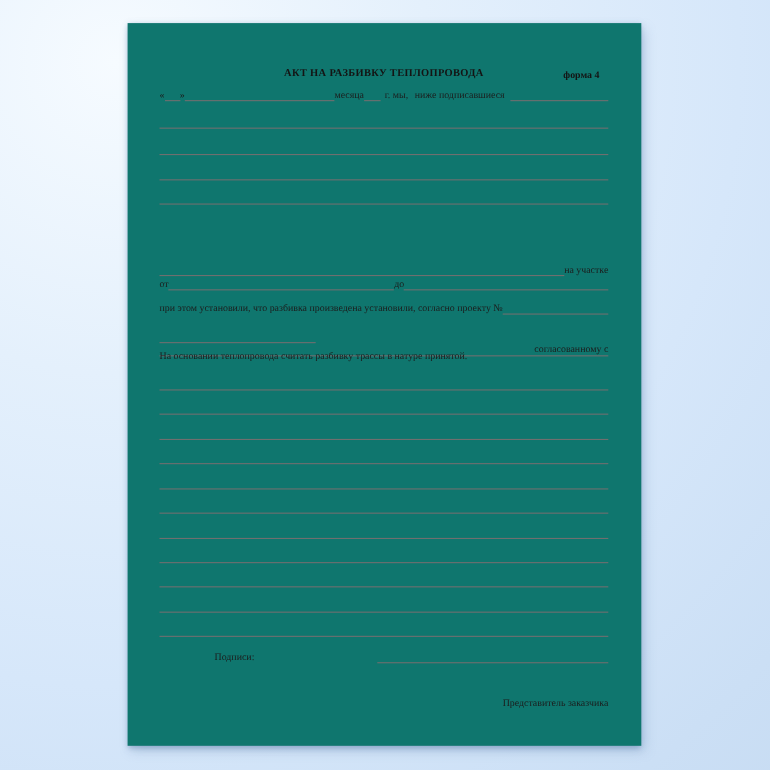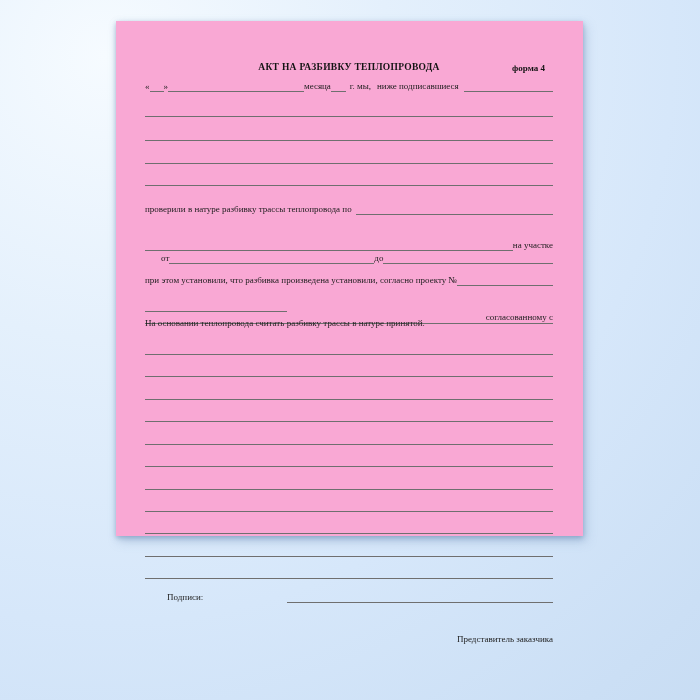--- a/index.html
+++ b/index.html
@@ -4,22 +4,22 @@
 <style>
   * { margin:0; padding:0; box-sizing:border-box; }
   html, body { width:700px; height:700px; overflow:hidden; }
   body {
     font-family:"Liberation Serif","DejaVu Serif",serif;
     background: radial-gradient(135% 135% at 15% 8%,
       #f6fbff 0%, #e4f0fc 30%, #d6e7fa 60%, #cbdff5 85%, #c6dbf2 100%);
     position:relative;
   }
   .paper {
-    position:absolute; left:116px; top:21px; width:467px; height:515px;
-    background:#f9a8d4;
+    position:absolute; left:116px; top:21px; width:467px; height:657px;
+    background:#0f766e;
     box-shadow: 0 2px 5px rgba(104,136,176,0.55), 3px 5px 10px rgba(120,150,190,0.38);
   }
   .title-row { position:absolute; left:29px; right:30px; top:40px; height:13px; }
   .doc-title {
     position:absolute; left:0; right:0; text-align:center;
     font-weight:bold; font-size:9.5px; line-height:12px; letter-spacing:0.3px; color:#141414;
   }
   .form-no { position:absolute; right:8px; top:0.5px; font-weight:bold; font-size:9px; line-height:12px; color:#141414; }
   .row {
     position:absolute; left:29px; right:30px; height:13px;
@@ -62,32 +62,27 @@
     <span>ниже подписавшиеся</span>
     <span class="gap g5"></span>
     <span class="fill"></span>
   </div>
 
   <div class="rule" style="top:95px;"></div>
   <div class="rule" style="top:119px;"></div>
   <div class="rule" style="top:142px;"></div>
   <div class="rule" style="top:164px;"></div>
 
-  <div class="row" style="top:181px;">
-    <span>проверили в натуре разбивку трассы теплопровода по</span>
-    <span class="gap g4"></span>
-    <span class="fill"></span>
-  </div>
 
   <div class="row" style="top:217px;">
     <span class="fill"></span>
     <span>на участке</span>
   </div>
 
-  <div class="row" style="top:230px;margin-left:16px;">
+  <div class="row" style="top:230px;">
     <span>от</span>
     <span class="ffix w205"></span>
     <span>до</span>
     <span class="fill"></span>
   </div>
 
   <div class="row" style="top:252px;">
     <span>при этом установили, что разбивка произведена установили, согласно проекту №</span>
     <span class="fill"></span>
   </div>
@@ -108,21 +103,21 @@
   <div class="rule" style="top:378px;"></div>
   <div class="rule" style="top:400px;"></div>
   <div class="rule" style="top:423px;"></div>
   <div class="rule" style="top:445px;"></div>
   <div class="rule" style="top:468px;"></div>
   <div class="rule" style="top:490px;"></div>
   <div class="rule" style="top:512px;"></div>
   <div class="rule" style="top:535px;"></div>
   <div class="rule" style="top:557px;"></div>
 
-  <div class="row" style="top:569px;">
+  <div class="row" style="top:569px;gap:28px;">
     <span class="gap sig-indent"></span>
     <span class="sig-label">Подписи:</span>
     <span class="fill"></span>
   </div>
 
   <div class="row" style="top:591px;flex-direction:column;">
     <span class="gap sig-indent"></span>
     <span class="sig-label">Представитель заказчика</span>
     <span class="fill"></span>
   </div>

